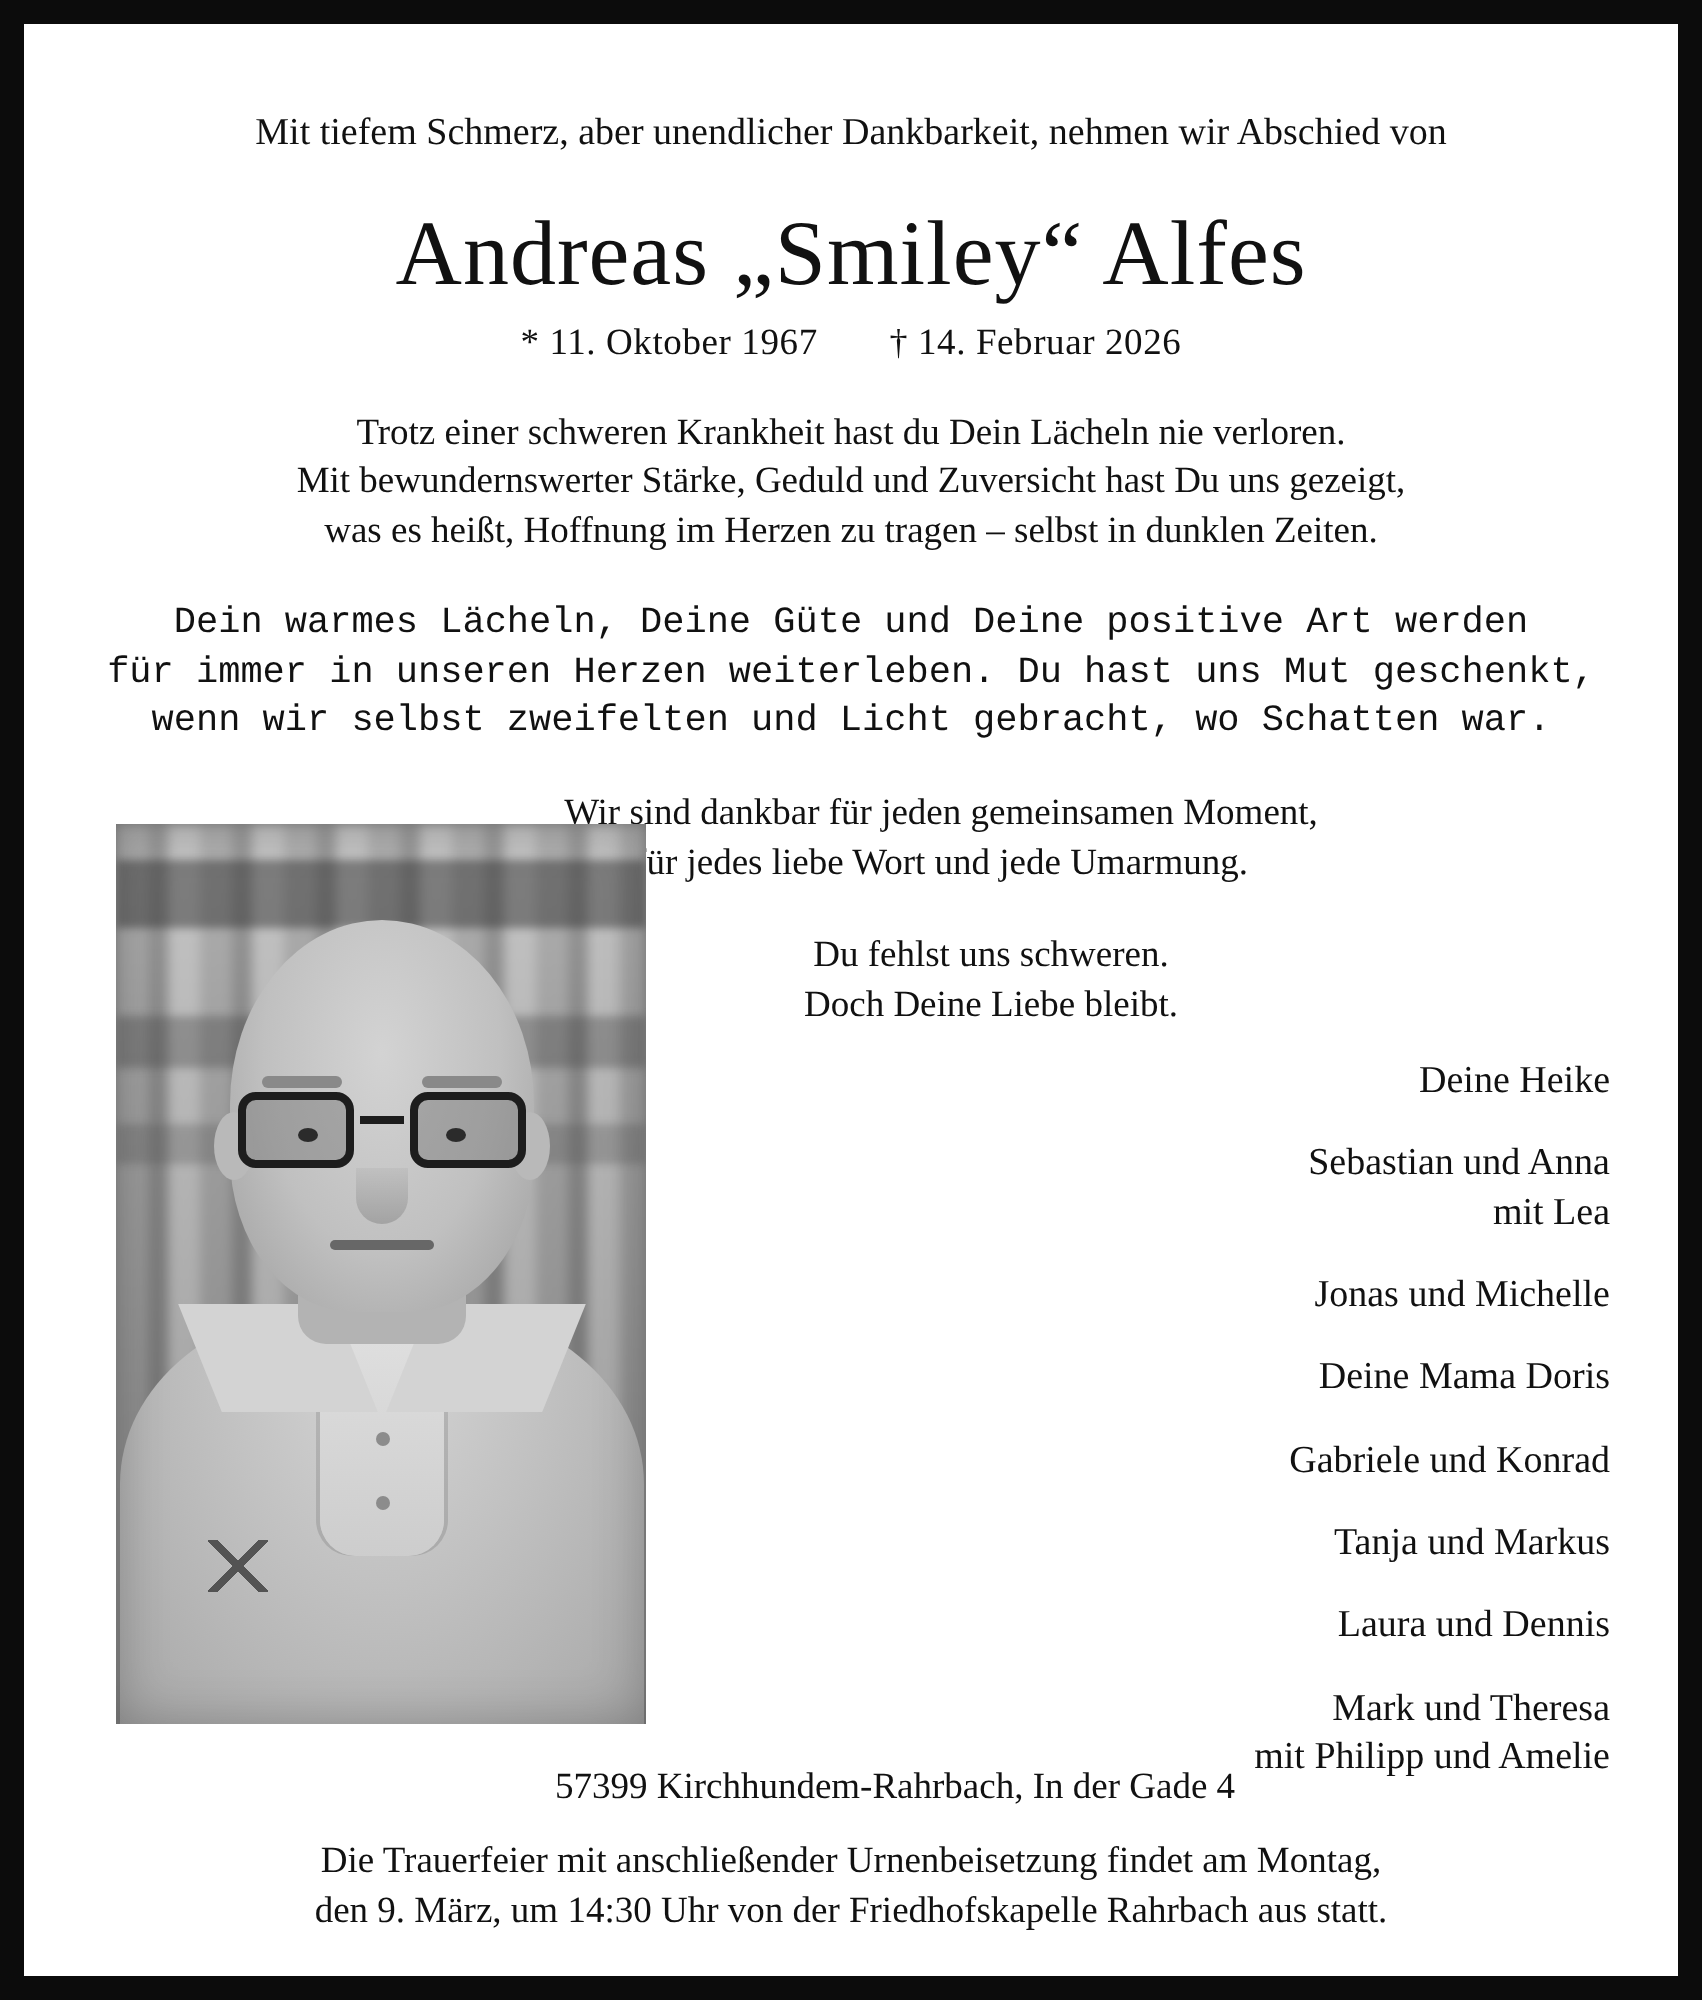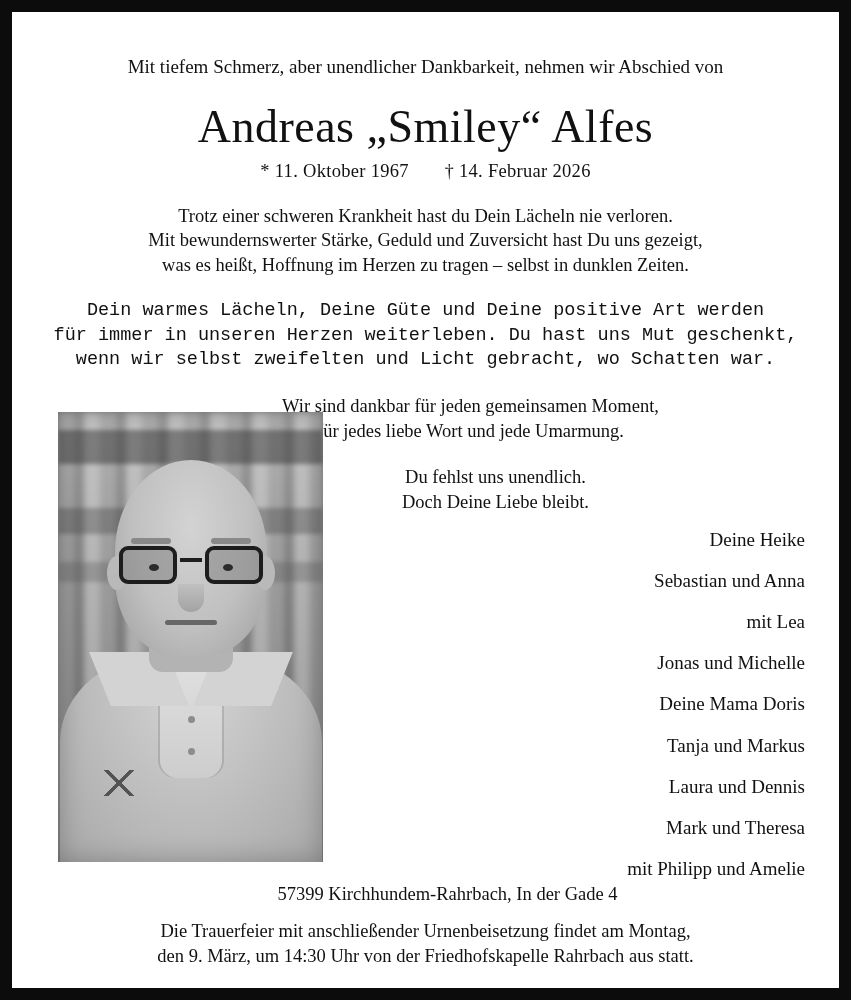--- a/index.html
+++ b/index.html
@@ -71,21 +71,21 @@
   .family {
     margin-left: 140px;
     margin-top: 14px;
     text-align: right;
   }
   .family-item {
     font-size: 19px;
     line-height: 1.28;
     margin-bottom: 17px;
   }
-  .family-item .sub { display: block; margin-top: 16px; }
+  .family-item .sub { display: block; }
 
   .photo {
     position: absolute;
     left: 46px;
     top: 400px;
     width: 265px;
     height: 450px;
     overflow: hidden;
     background: #8a8a8a;
     filter: grayscale(100%);
@@ -308,37 +308,40 @@
 Mit bewundernswerter Stärke, Geduld und Zuversicht hast Du uns gezeigt,
 was es heißt, Hoffnung im Herzen zu tragen – selbst in dunklen Zeiten.</div>
 
     <div class="center para" style="white-space: pre-line; font-family: Liberation Mono, monospace;">Dein warmes Lächeln, Deine Güte und Deine positive Art werden
 für immer in unseren Herzen weiterleben. Du hast uns Mut geschenkt,
 wenn wir selbst zweifelten und Licht gebracht, wo Schatten war.</div>
 
     <div class="center para shift-right" style="white-space: pre-line;">Wir sind dankbar für jeden gemeinsamen Moment,
 für jedes liebe Wort und jede Umarmung.</div>
 
-    <div class="center para shift-right2" style="white-space: pre-line;">Du fehlst uns unendlich.
+    <div class="center para shift-right2" style="white-space: pre-line;">Du fehlst uns schweren.
 Doch Deine Liebe bleibt.</div>
 
 
     <div class="family center">
       <div class="family-item">
         <span>Deine Heike</span>
       </div>
       <div class="family-item">
         <span>Sebastian und Anna</span>
         <span class="sub">mit Lea</span>
       </div>
       <div class="family-item">
         <span>Jonas und Michelle</span>
       </div>
       <div class="family-item">
         <span>Deine Mama Doris</span>
+      </div>
+      <div class="family-item">
+        <span>Gabriele und Konrad</span>
       </div>
       <div class="family-item">
         <span>Tanja und Markus</span>
       </div>
       <div class="family-item">
         <span>Laura und Dennis</span>
       </div>
       <div class="family-item">
         <span>Mark und Theresa</span>
         <span class="sub">mit Philipp und Amelie</span>

